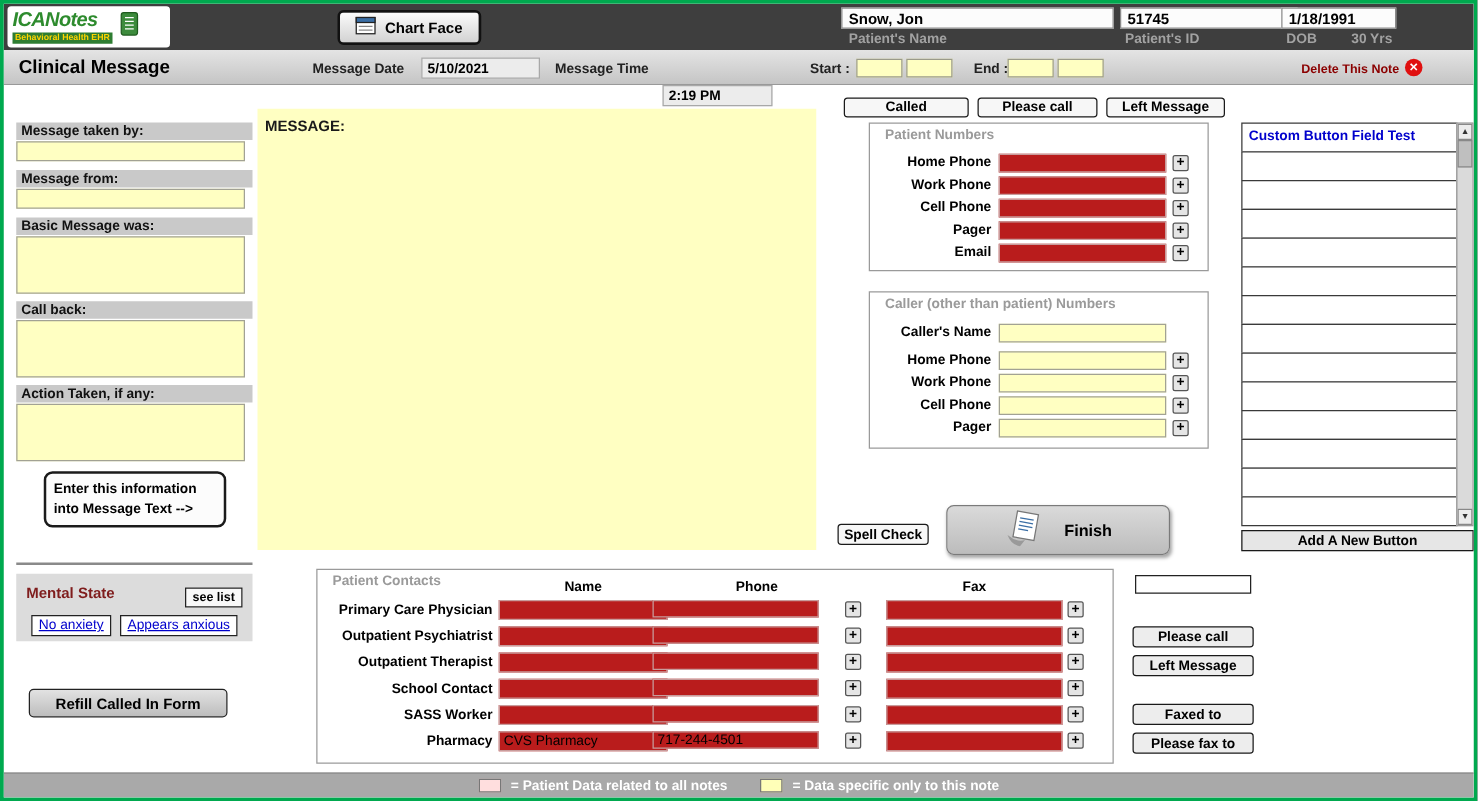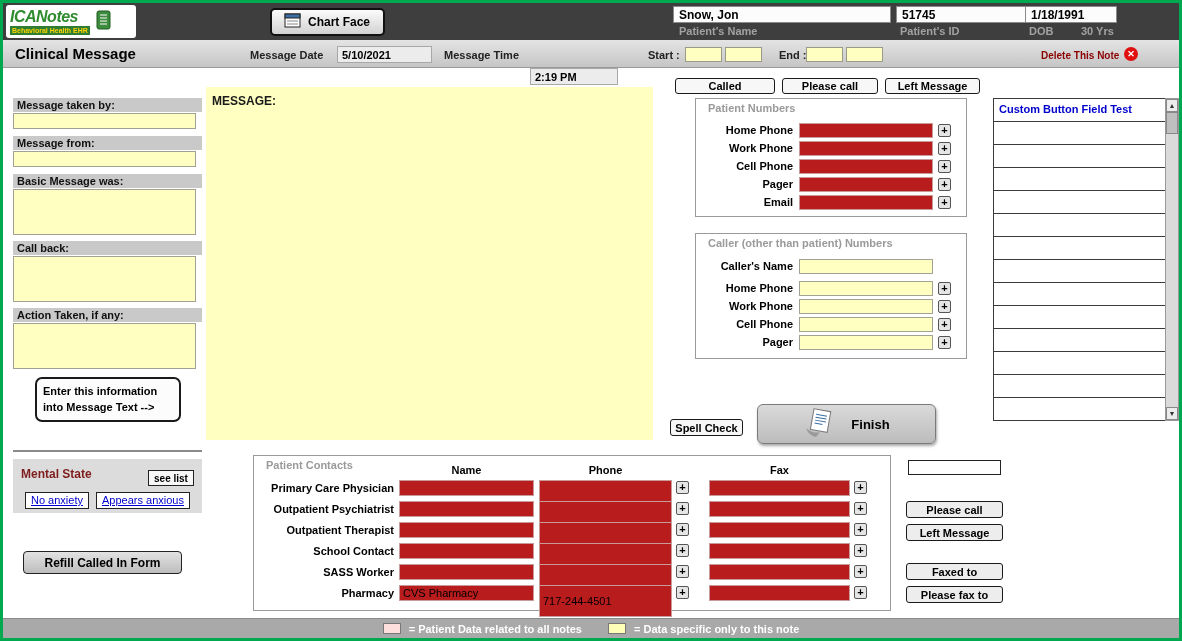--- a/index.html
+++ b/index.html
@@ -60,21 +60,21 @@
 #scrollbar{position:absolute;left:1162px;top:95px;width:14px;height:323px;background:#DADADA;border:1px solid #999}
 .sb-btn{position:absolute;left:0;width:12px;height:13px;background:#ECECEC;border:1px solid #888;font-size:7px;text-align:center;line-height:11px;color:#333;cursor:pointer;padding:0}
 #sb-thumb{position:absolute;left:0;top:13px;width:12px;height:22px;background:#BFBFBF;border:1px solid #888;cursor:pointer}
 #add-btn{position:absolute;left:990px;top:421px;width:186px;height:17px;background:#E6E6E6;border:1px solid #1a1a1a;font-weight:bold;font-size:11px;font-family:inherit;cursor:pointer;padding:0}
 
 
 .col-head{position:absolute;top:8px;font-size:11px;font-weight:bold;text-align:center;color:#000}
 .ct-row{position:absolute;left:0;width:100%;height:17px}
 .ct-lab{position:absolute;left:0;top:2px;width:140px;text-align:right;font-size:11px;font-weight:bold;color:#000}
 .ct-name{position:absolute;left:145px;top:0;width:135px;height:16px}
-.ct-phone{position:absolute;left:285px;top:0;width:133px;height:32px}
+.ct-phone{position:absolute;left:268px;top:0;width:133px;height:14px}
 .ct-fax{position:absolute;left:455px;top:0;width:141px;height:16px}
 
 
 #bottombar{position:absolute;left:0;top:615px;width:100%;height:20px;background:#A9A9A9;border-top:1px solid #8a8a8a;display:flex;align-items:center;justify-content:center;gap:8px}
 .legend-swatch{width:18px;height:11px;border:1px solid #777;display:inline-block}
 .legend-text{color:#fff;font-size:11px;font-weight:bold}
 #side-input{position:absolute;left:905px;top:457px;width:93px;height:15px;background:#fff;border:1px solid #222;font-family:inherit;font-size:11px;padding:0 3px}
 </style>
 </head>
 <body>
@@ -266,20 +266,21 @@
   <div class="cb-row" style="top:325px"></div>
   <div class="cb-row" style="top:348px"></div>
   <div class="cb-row" style="top:371px"></div>
   <div class="cb-row" style="top:394px"></div>
 
   <div id="scrollbar">
     <button class="sb-btn" style="top:0">▲</button>
     <div id="sb-thumb"></div>
     <button class="sb-btn" style="bottom:0">▼</button>
   </div>
+  <button id="add-btn">Add A New Button</button>
 
   <div class="panel" style="left:250px;top:452px;width:638px;height:156px">
     <div class="panel-title">Patient Contacts</div>
     <div class="col-head" style="left:145px;width:135px">Name</div>
     <div class="col-head" style="left:285px;width:133px">Phone</div>
     <div class="col-head" style="left:455px;width:141px">Fax</div>
 
     <div class="ct-row" style="top:24px">
       <span class="ct-lab">Primary Care Physician</span>
       <input class="ct-name pfield" style="">

